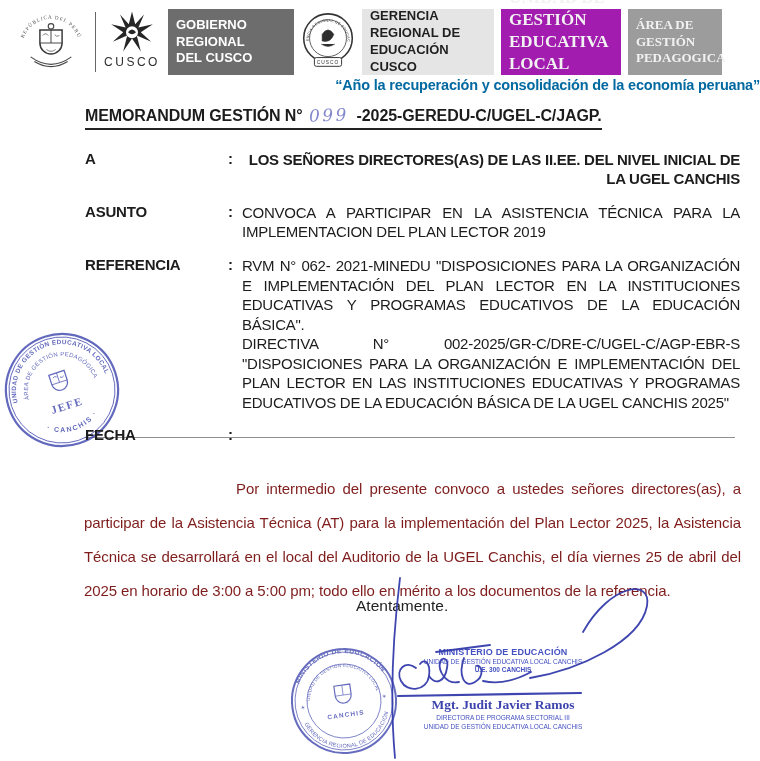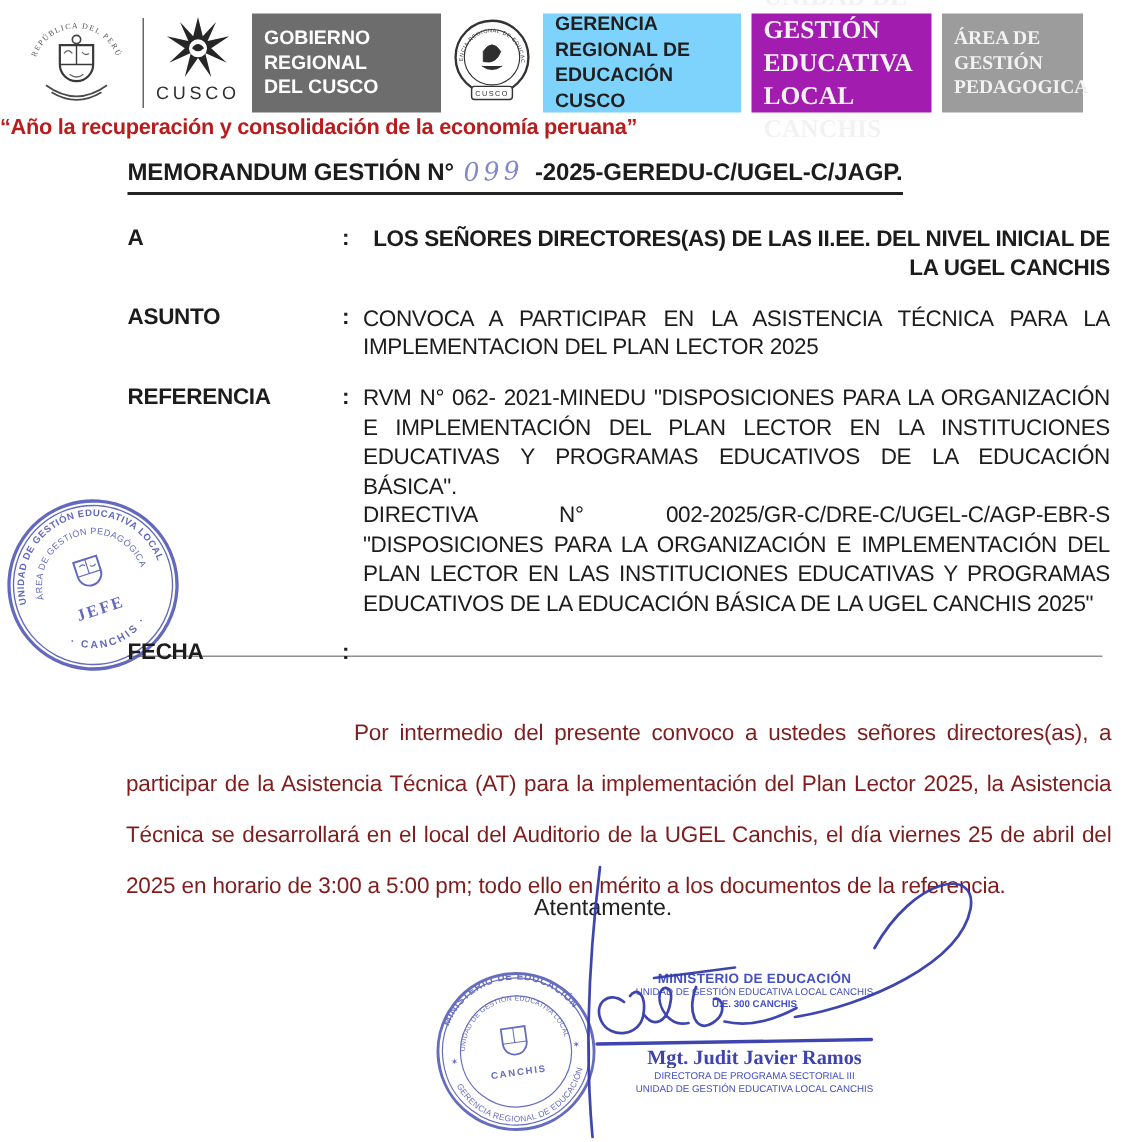--- a/index.html
+++ b/index.html
@@ -8,25 +8,25 @@
     font-family:"Liberation Sans", sans-serif;color:#1c1c1c;overflow:hidden;
   }
   
   .header{position:absolute;top:9px;left:14px;right:14px;height:66px;display:flex;align-items:stretch;gap:7px;z-index:2;}
   .arms-block{width:74px;position:relative;}
   .hdr-divider{width:1px;background:#666;margin:3px 0;}
   .cusco-block{width:58px;display:flex;flex-direction:column;align-items:center;justify-content:flex-start;}
   .cusco-caption{font-size:12px;letter-spacing:2.5px;color:#2e2e2e;margin-top:-2px;}
   .hbox{display:flex;align-items:center;padding:3px 8px;font-weight:bold;font-size:13px;line-height:1.3;white-space:pre-line;box-sizing:border-box;}
   .box-gobierno{width:126px;background:#6d6d6d;color:#ffffff;}
-  .box-gerencia{width:132px;background:#7dd3fc;color:#1f1f1f;}
+  .box-gerencia{width:132px;background:#e5e5e5;color:#1f1f1f;}
   .box-unidad{width:120px;background:#a21caf;color:#f2f2f2;font-family:"Liberation Serif", serif;font-size:17px;}
   .box-area{width:94px;background:#9c9c9c;color:#f2f2f2;font-family:"Liberation Serif", serif;font-size:13px;}
   .seal-block{width:54px;position:relative;}
-  .motto{position:absolute;top:77px;left:0;right:0;text-align:left;font-weight:bold;font-size:14.5px;letter-spacing:-0.2px;color:#b91c1c;z-index:2;}
+  .motto{position:absolute;top:77px;left:0;right:0;text-align:right;font-weight:bold;font-size:14.5px;letter-spacing:-0.2px;color:#0369a1;z-index:2;}
   
   .memo-title{position:absolute;top:105px;left:85px;font-weight:bold;font-size:16px;letter-spacing:-0.1px;border-bottom:2px solid #232323;padding-bottom:3px;display:inline-block;z-index:3;}
   .title-number{color:#8287cc;font-family:"DejaVu Serif", serif;font-style:italic;font-weight:normal;font-size:17px;letter-spacing:2.5px;padding:0 8px 0 6px;display:inline-block;transform:rotate(-2deg);}
   
   .fields{position:absolute;top:150px;left:85px;width:655px;z-index:3;}
   .field{display:grid;grid-template-columns:143px 14px 1fr;margin-bottom:15px;}
   .field .flabel{font-weight:bold;font-size:15px;letter-spacing:-0.2px;}
   .field .fcolon{font-weight:bold;font-size:15px;}
   .field .fvalue{font-size:15px;line-height:19px;letter-spacing:-0.25px;text-align:justify;}
   .fvalue.vbold{font-weight:bold;text-align:right;}
@@ -122,21 +122,21 @@
 
   <div class="field">
     <div class="flabel">A</div>
     <div class="fcolon">:</div>
     <div class="fvalue vbold">LOS SEÑORES DIRECTORES(AS) DE LAS II.EE. DEL NIVEL INICIAL DE LA UGEL CANCHIS</div>
   </div>
 
   <div class="field">
     <div class="flabel">ASUNTO</div>
     <div class="fcolon">:</div>
-    <div class="fvalue">CONVOCA A PARTICIPAR EN LA ASISTENCIA TÉCNICA PARA LA IMPLEMENTACION DEL PLAN LECTOR 2025</div>
+    <div class="fvalue">CONVOCA A PARTICIPAR EN LA ASISTENCIA TÉCNICA PARA LA IMPLEMENTACION DEL PLAN LECTOR 2019</div>
   </div>
 
   <div class="field field-ref">
     <div class="flabel">REFERENCIA</div>
     <div class="fcolon">:</div>
     <div class="fvalue">
       <p>RVM N° 062- 2021-MINEDU "DISPOSICIONES PARA LA ORGANIZACIÓN E IMPLEMENTACIÓN DEL PLAN LECTOR EN LA INSTITUCIONES EDUCATIVAS Y PROGRAMAS EDUCATIVOS DE LA EDUCACIÓN BÁSICA".</p>
       <p>DIRECTIVA N° 002-2025/GR-C/DRE-C/UGEL-C/AGP-EBR-S "DISPOSICIONES PARA LA ORGANIZACIÓN E IMPLEMENTACIÓN DEL PLAN LECTOR EN LAS INSTITUCIONES EDUCATIVAS Y PROGRAMAS EDUCATIVOS DE LA EDUCACIÓN BÁSICA DE LA UGEL CANCHIS 2025"</p>
     </div>
   </div>

